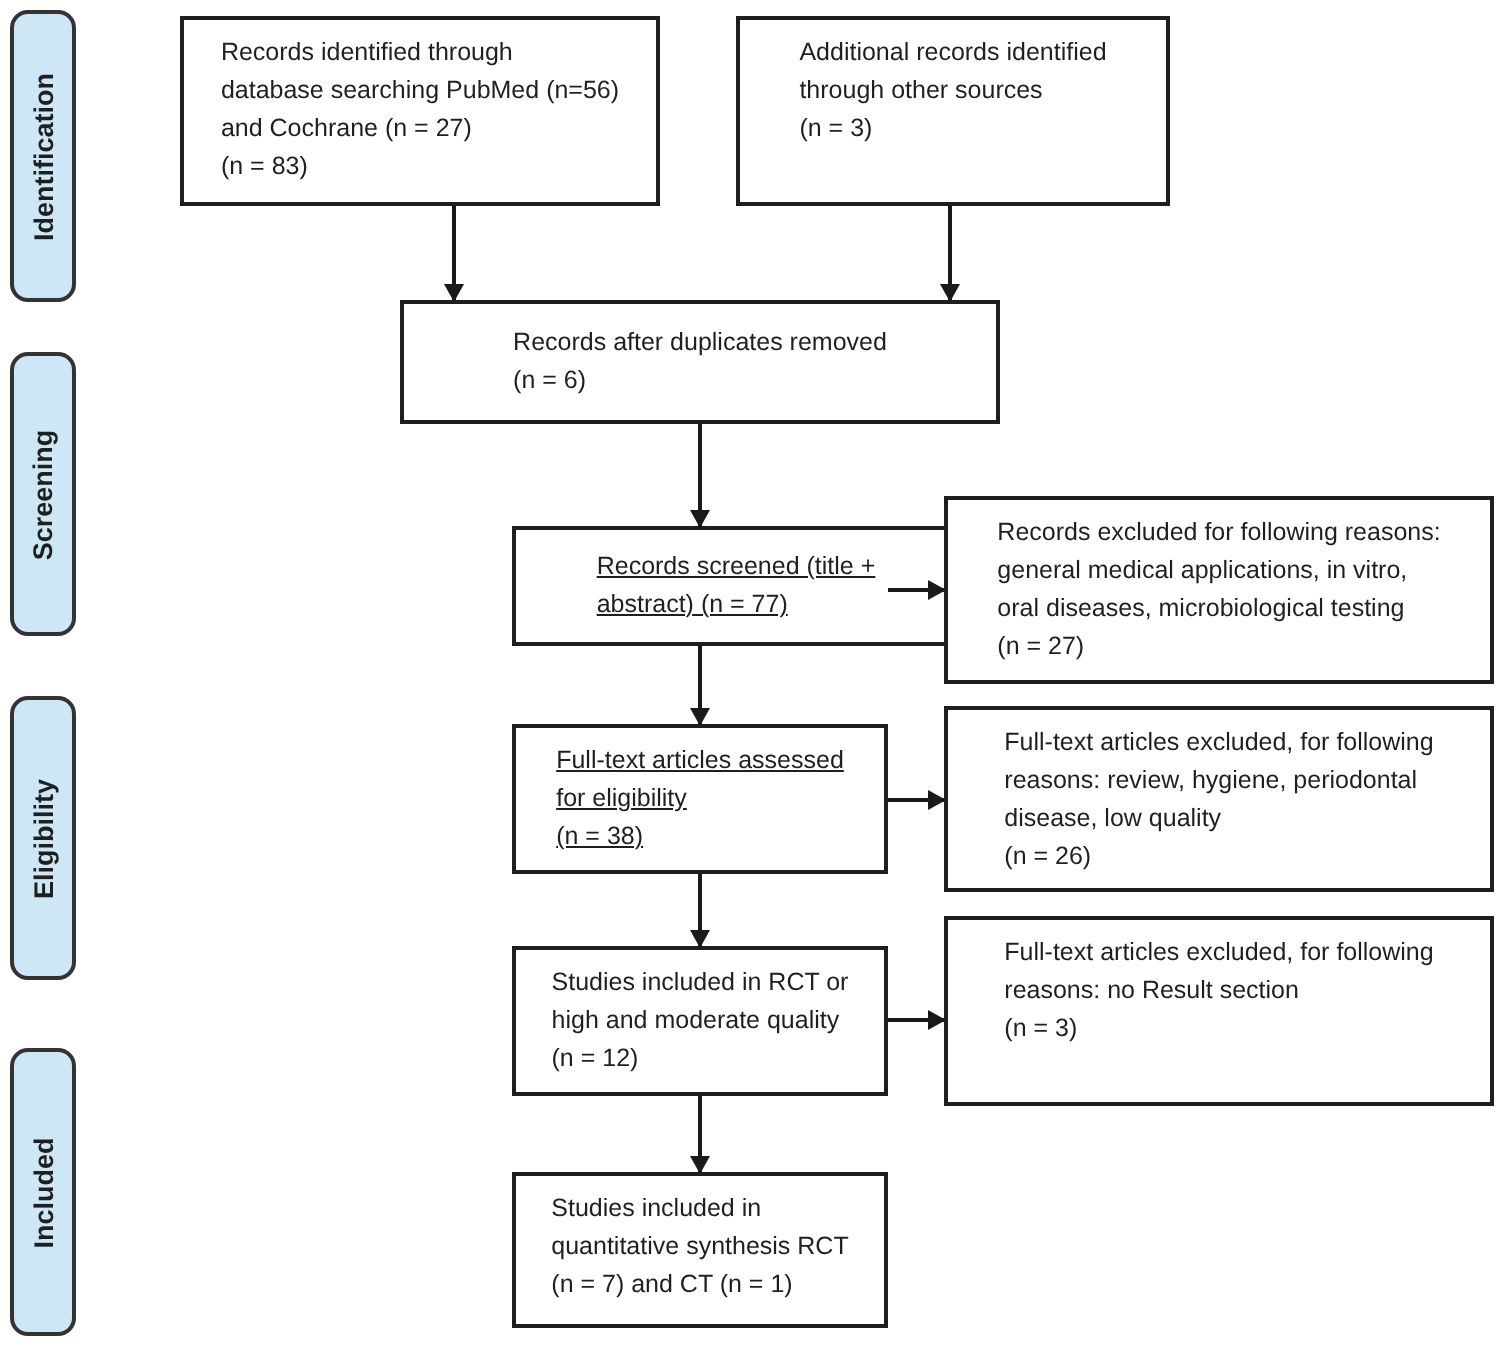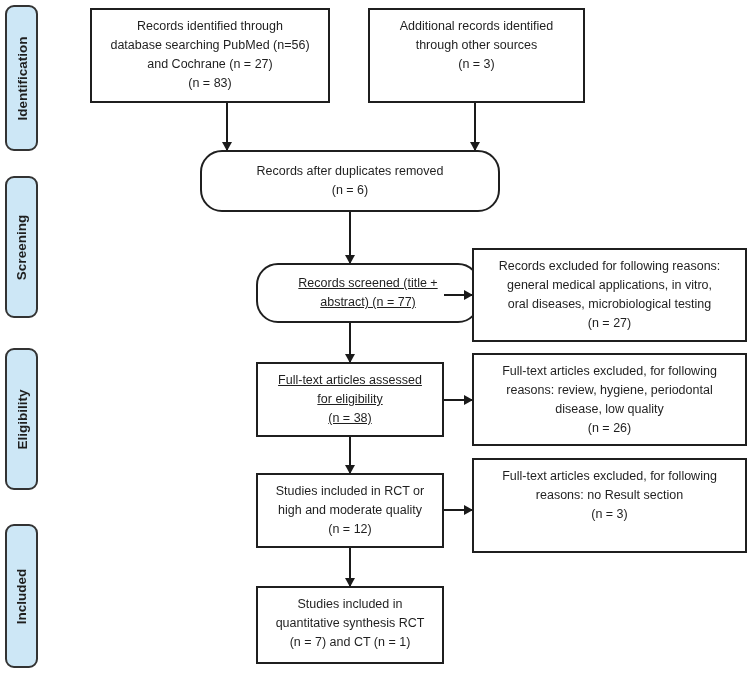--- a/index.html
+++ b/index.html
@@ -13,29 +13,29 @@
     overflow: hidden;
   }
   
   .fbox {
     position: absolute;
     background: #ffffff;
     border: 2px solid #1f1f1f;
     box-sizing: border-box;
     display: flex;
     justify-content: center;
-    text-align: center;
+    text-align: left;
   }
   .fbox .box-text {
     white-space: pre-line;
     font-size: 12.5px;
     line-height: 19px;
     padding-top: 7px;
   }
-  .fbox.vcenter { align-items: center; border-radius: 22px; }
+  .fbox.vcenter { align-items: center; }
   .fbox.vcenter .box-text { padding-top: 0; }
   
   .sbox {
     position: absolute;
     left: 5px;
     width: 33px;
     background: #cde7f6;
     border: 2px solid #333333;
     border-radius: 9px;
     box-sizing: border-box;

